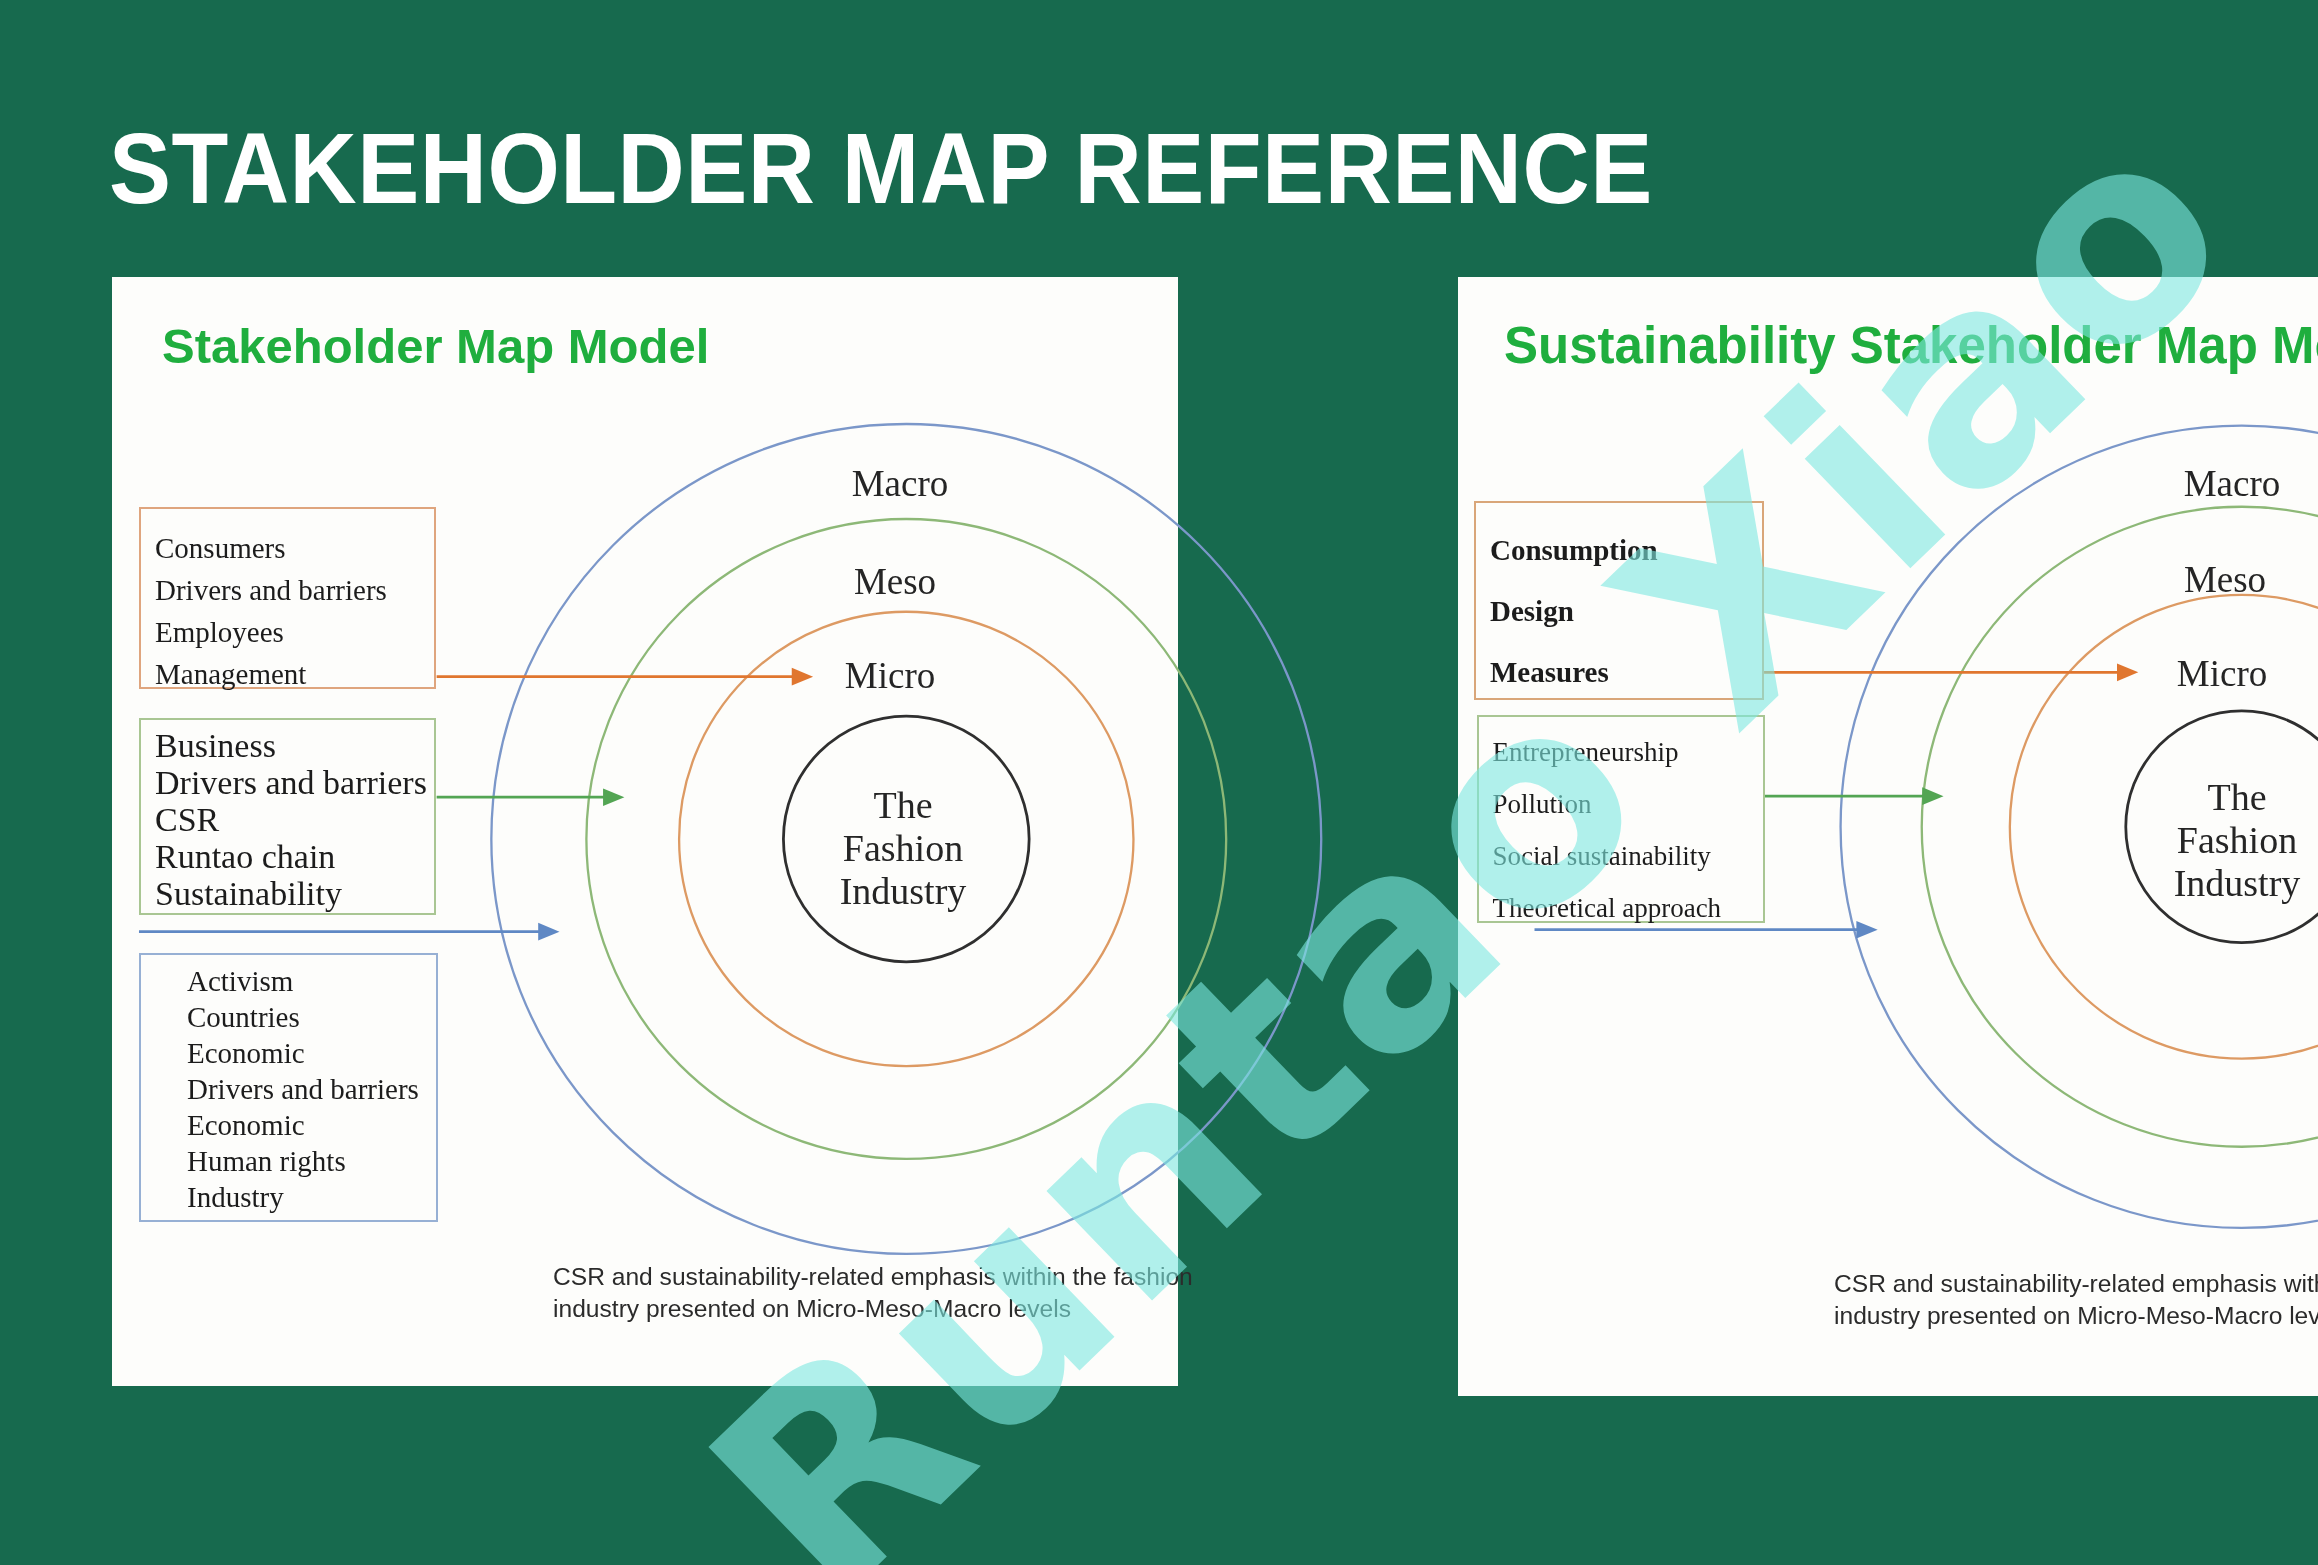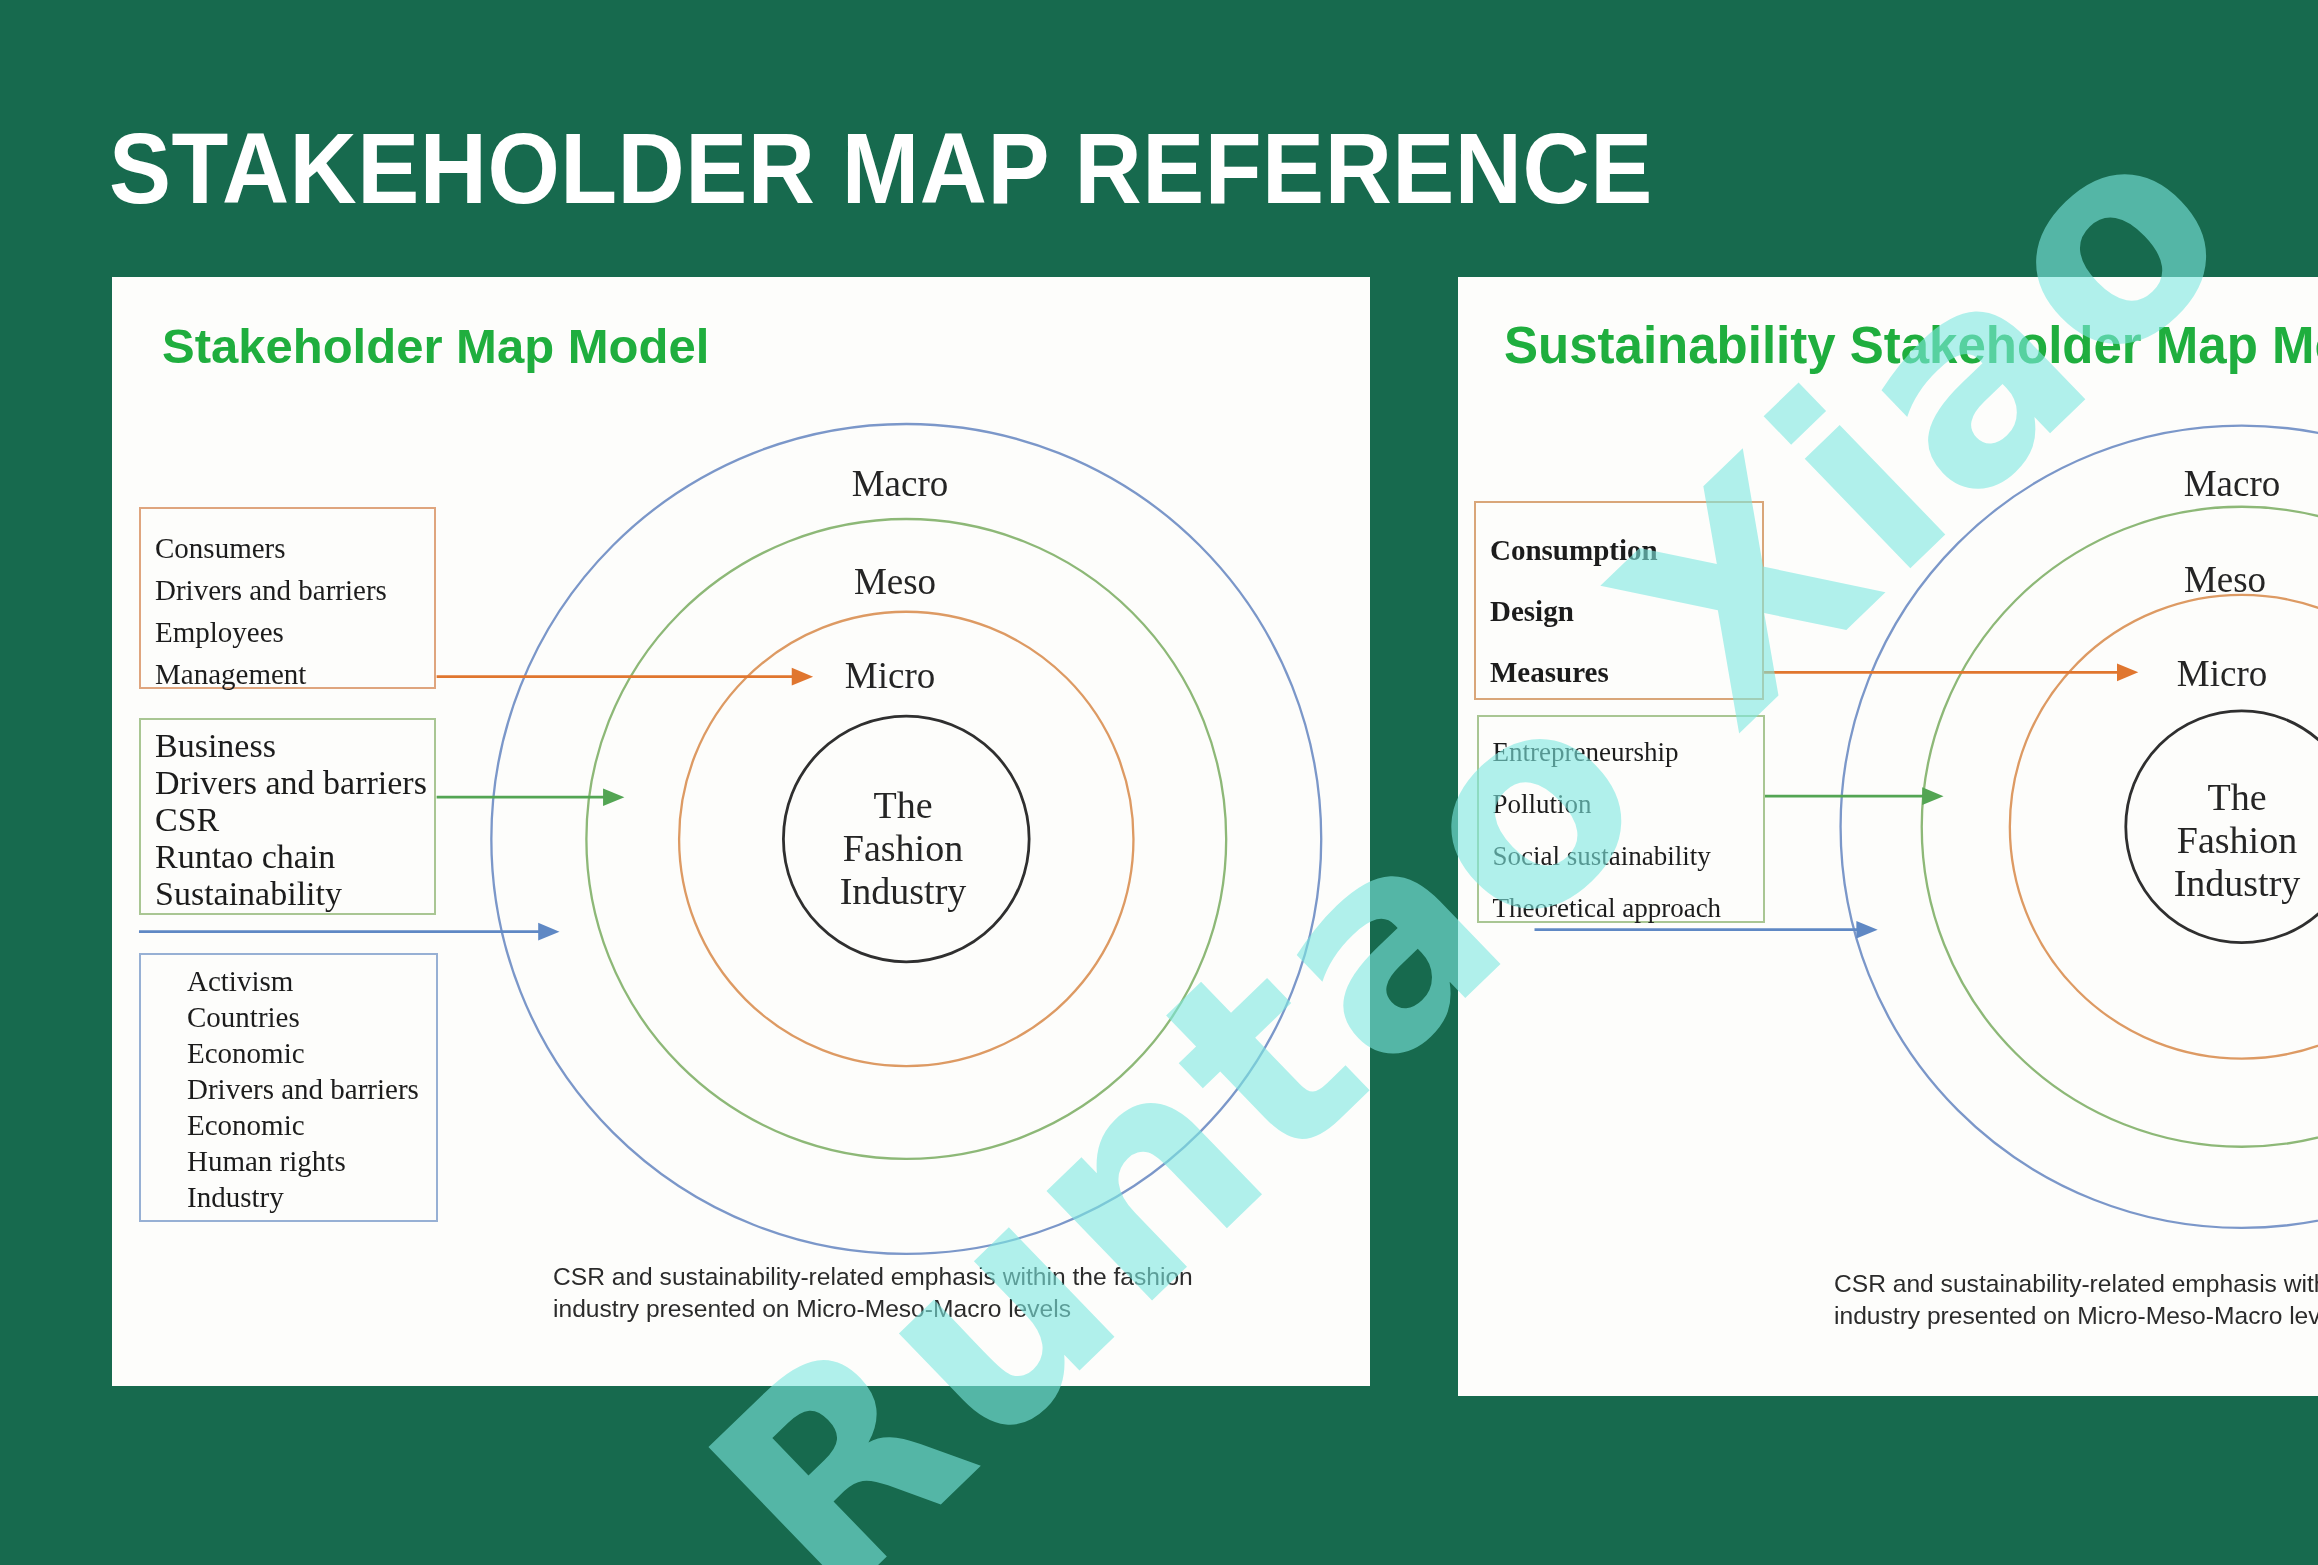--- a/index.html
+++ b/index.html
@@ -2,21 +2,21 @@
 <html style="font-size:7.4px"><head>
 <meta charset="utf-8">
 <style>
   html,body{margin:0;padding:0;background:#176a4e;}
   .slide{position:relative;width:2782px;height:1565px;background:#176a4e;overflow:hidden;
          font-family:"Liberation Sans",sans-serif;}
   .slide-title{position:absolute;left:109px;top:111px;color:#ffffff;font-size:93px;
          font-weight:800;letter-spacing:0.5px;transform:scaleY(1.08);transform-origin:top left;}
 
   .panel{position:absolute;background:#fdfdfb;top:277px;}
-  .panel.left{left:112px;width:1258px;height:1109px;}
+  .panel.left{left:112px;width:1066px;height:1109px;}
   .panel.right{left:1458px;width:1266px;height:1119px;}
   .panel-title{position:absolute;color:#1fae3e;font-weight:700;}
   .panel.left .panel-title{left:50px;top:41px;font-size:49px;}
   .panel.right .panel-title{left:46px;top:39px;font-size:51px;}
 
   .stake-box{position:absolute;box-sizing:border-box;background:transparent;}
   .stake-box .item{font-family:"Liberation Serif",serif;color:#1c1c1c;white-space:nowrap;}
 
   
   .lp-micro{left:27px;top:230px;width:297px;height:182px;border:2.3px solid #dfa57e;padding:18px 0 0 14px;}

